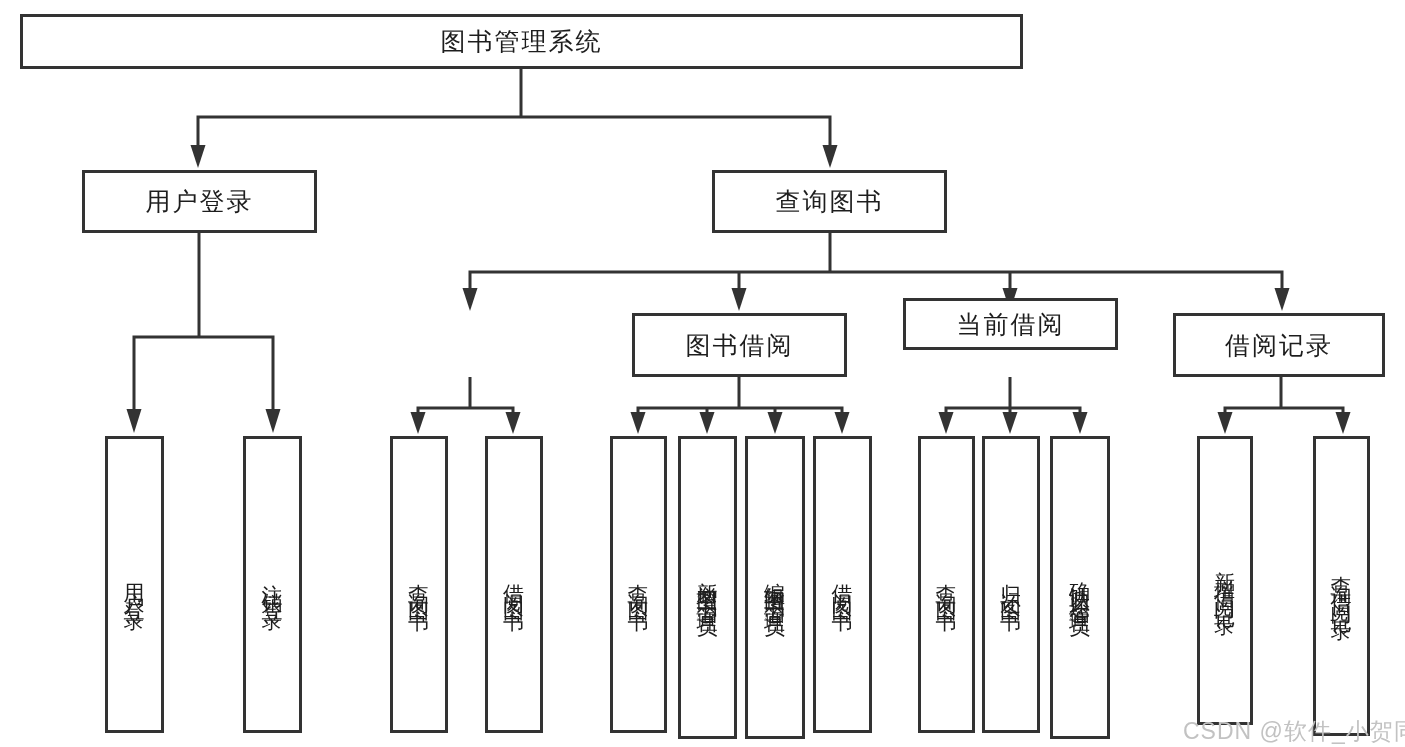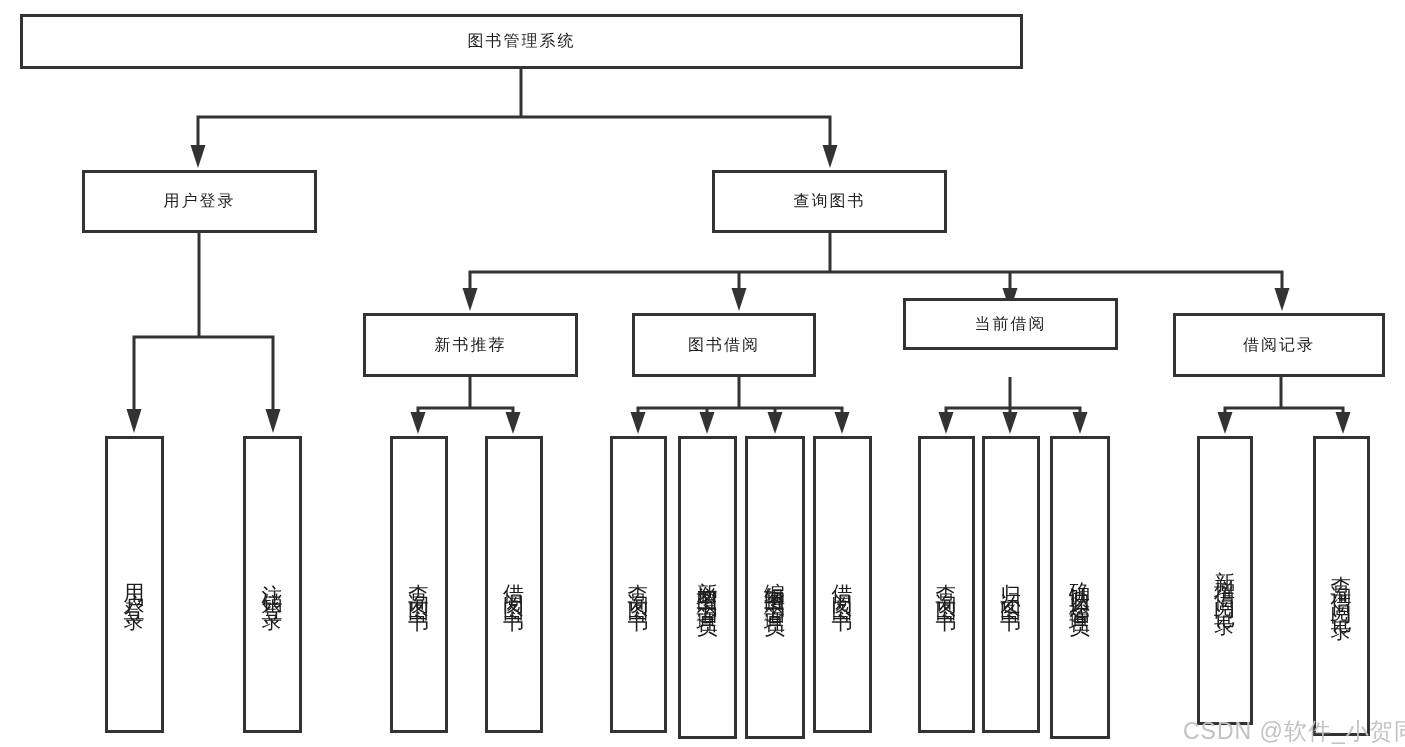--- a/index.html
+++ b/index.html
@@ -26,21 +26,21 @@
     box-sizing: border-box;
     border: 3px solid #333333;
     background: #ffffff;
     display: flex;
     align-items: center;
     justify-content: center;
     color: #1d1d1d;
     text-align: center;
   }
   .h {
-    font-size: 16px;
+    font-size: 25px;
     letter-spacing: 2px;
     white-space: nowrap;
   }
   .v {
     writing-mode: vertical-rl;
     text-orientation: mixed;
     font-size: 21px;
     letter-spacing: 9px;
     top: 436px;
     height: 297px;
@@ -48,21 +48,21 @@
   }
   .v.long {
     letter-spacing: 5px;
     height: 303px;
   }
   
   #n-root            { left: 20px;   top: 14px;  width: 1003px; height: 55px; }
   #n-user-login      { left: 82px;   top: 170px; width: 235px;  height: 63px; }
   #n-book-mgmt       { left: 712px;  top: 170px; width: 235px;  height: 63px; }
   #n-new-book-rec    { left: 363px;  top: 313px; width: 215px;  height: 64px; }
-  #n-book-borrow     { left: 632px;  top: 313px; width: 184px;  height: 64px; }
+  #n-book-borrow     { left: 632px;  top: 313px; width: 215px;  height: 64px; }
   #n-current-borrow  { left: 903px;  top: 298px; width: 215px;  height: 52px; }
   #n-borrow-records  { left: 1173px; top: 313px; width: 212px;  height: 64px; }
   #n-leaf-user-login    { left: 105px;  width: 59px; }
   #n-leaf-logout        { left: 243px;  width: 59px; }
   #n-leaf-query-book-1  { left: 390px;  width: 58px; }
   #n-leaf-borrow-book-1 { left: 485px;  width: 58px; }
   #n-leaf-query-book-2  { left: 610px;  width: 57px; }
   #n-leaf-add-book      { left: 678px;  width: 59px; }
   #n-leaf-edit-book     { left: 745px;  width: 60px; }
   #n-leaf-borrow-book-2 { left: 813px;  width: 59px; }
@@ -120,21 +120,20 @@
       <polygon points="1217.5,412 1232.5,412 1225,434"></polygon>
       <polygon points="1335.5,412 1350.5,412 1343,434"></polygon>
     </g>
   </svg>
 
   <div class="n h" id="n-root">图书管理系统</div>
 
   <div class="n h" id="n-user-login">用户登录</div>
   <div class="n h" id="n-book-mgmt">查询图书</div>
 
-  <div class="n h" id="n-new-book-rec">新书推荐</div>
   <div class="n h" id="n-book-borrow">图书借阅</div>
   <div class="n h" id="n-current-borrow">当前借阅</div>
   <div class="n h" id="n-borrow-records">借阅记录</div>
 
   <div class="n v" id="n-leaf-user-login">用户登录</div>
   <div class="n v" id="n-leaf-logout">注销登录</div>
 
   <div class="n v" id="n-leaf-query-book-1">查询图书</div>
   <div class="n v" id="n-leaf-borrow-book-1">借阅图书</div>
 

